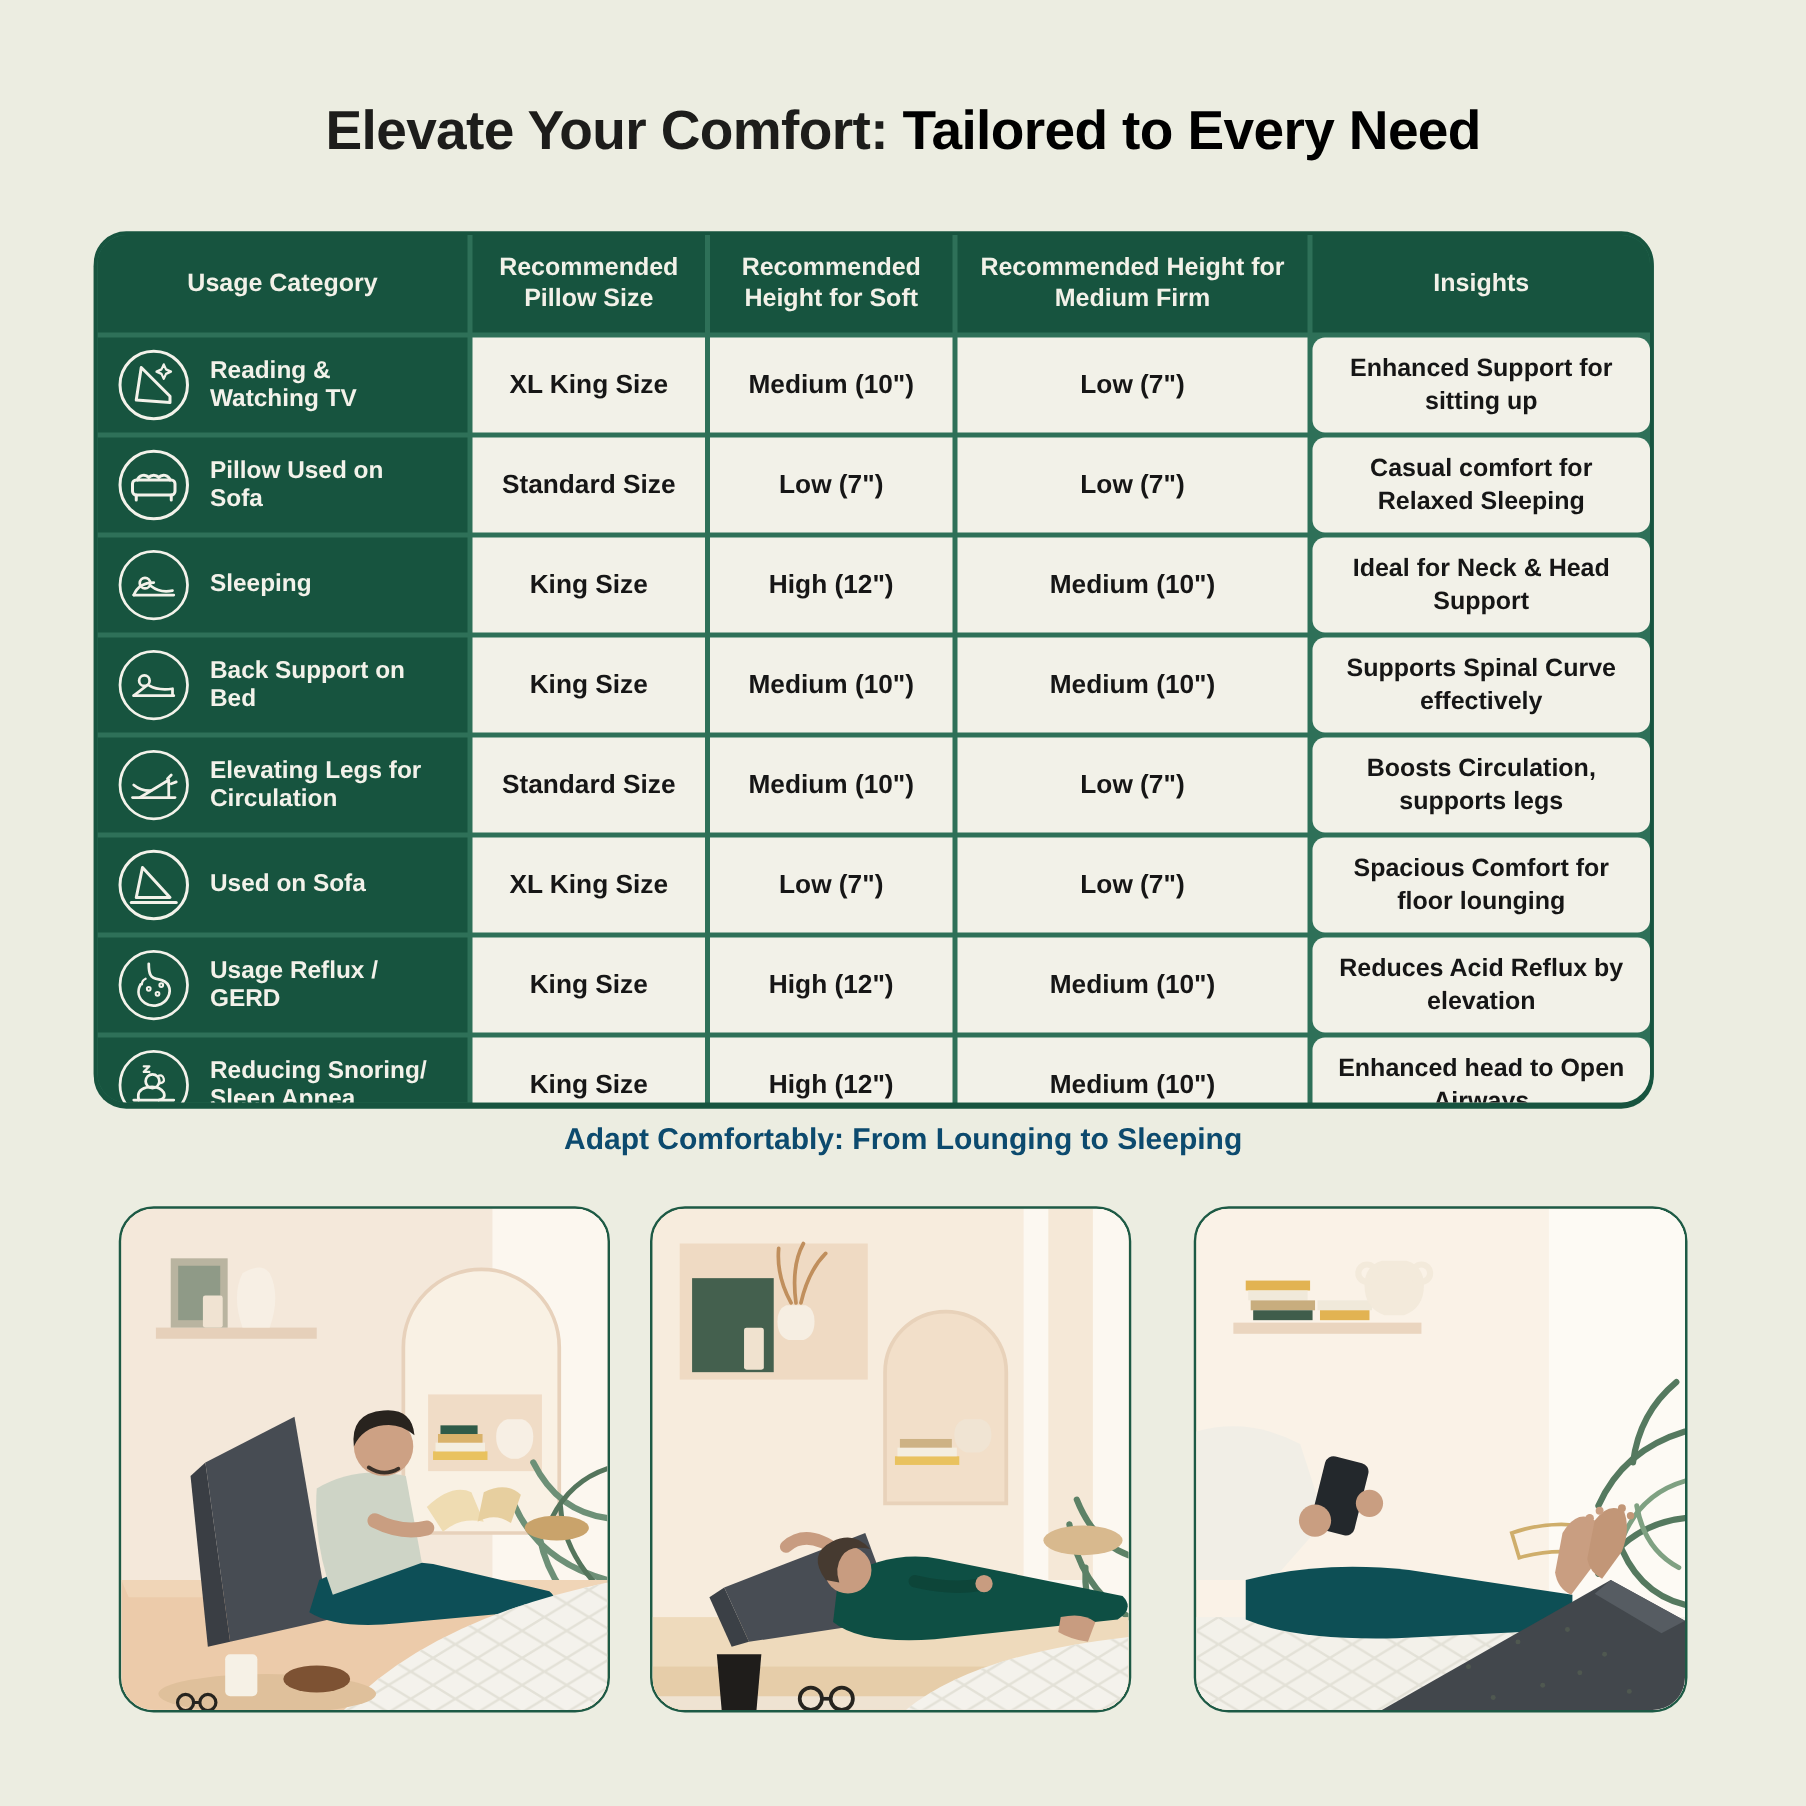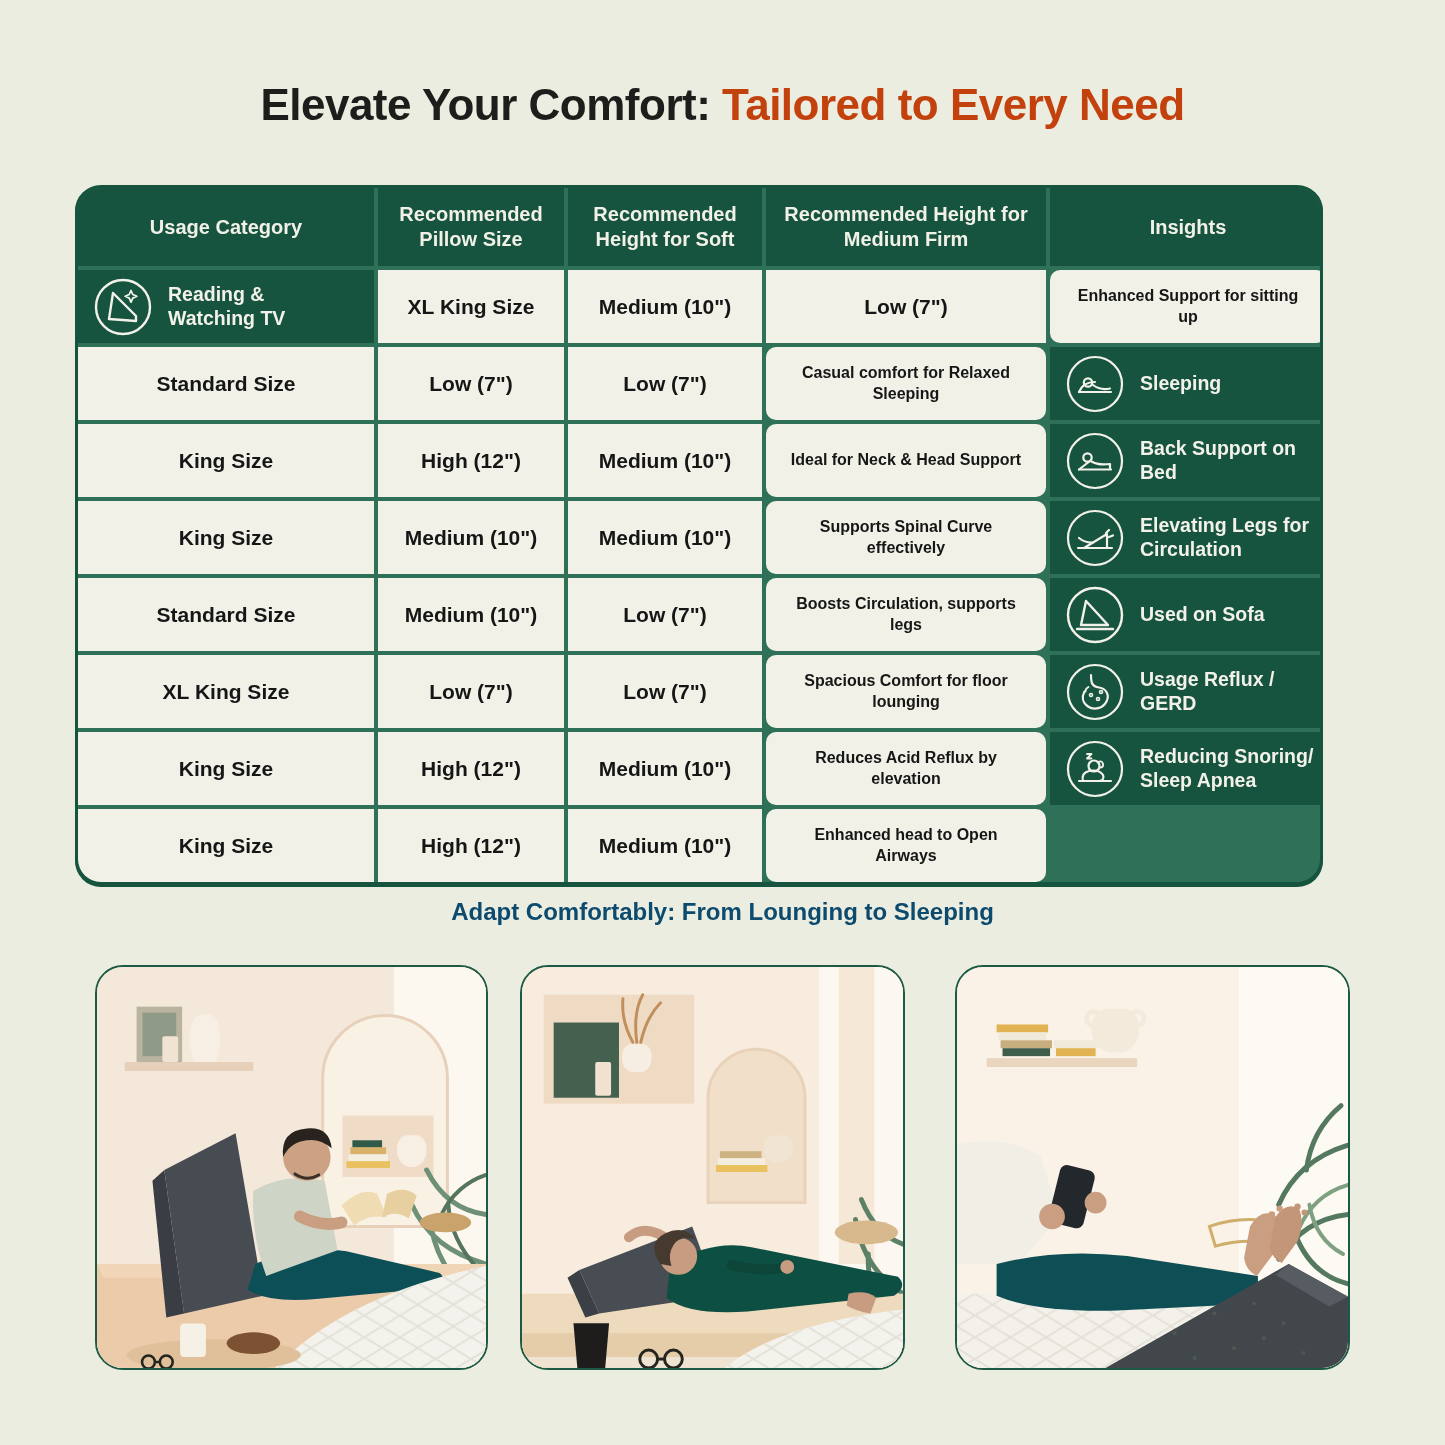--- a/index.html
+++ b/index.html
@@ -7,21 +7,21 @@
     width:1445px;height:1445px;position:relative;overflow:hidden;
     background:#ecede1;
     font-family:"Liberation Sans", sans-serif;
     color:#1a1a1a;
   }
   .title{
     position:absolute;top:80px;left:0;width:100%;
     text-align:center;font-size:44px;font-weight:bold;letter-spacing:-0.5px;
     color:#1d1d1b;margin:0;
   }
-  .title .accent{color:#c2410c;}
+  .title .accent{color:#000000;}
 
   
   .table-wrap{
     position:absolute;left:75px;top:185px;width:1248px;height:700px;
     box-sizing:border-box;
     background:#2e7058;
     border:3px solid #17543f;
     border-radius:26px;overflow:hidden;
     display:grid;
     grid-template-columns:296px 186px 194px 280px 1fr;
@@ -41,21 +41,21 @@
     padding-left:15px;font-weight:bold;font-size:19.5px;line-height:1.2;
   }
   .cat .label{width:186px;}
   .icon-circle{flex:0 0 auto;width:60px;height:60px;}
   .cell{
     background:#f2f1e8;color:#161616;
     display:flex;align-items:center;justify-content:center;
     text-align:center;font-weight:bold;font-size:21px;line-height:1.3;
     padding:0 14px;
   }
-  .insight{font-size:16px;padding:12px 20px;border-radius:10px;}
+  .insight{font-size:20px;padding:12px 20px;border-radius:10px;}
 
   .subtitle{
     position:absolute;top:898px;left:0;width:100%;
     text-align:center;font-size:24px;font-weight:bold;color:#0c4a6e;margin:0;
   }
 
   
   .photo{
     position:absolute;top:965px;height:405px;
     box-sizing:border-box;
@@ -88,20 +88,29 @@
       <path d="M20 16 L43 39 L43 44 L16 42 Z"></path>
       <path d="M38 13.5 l1.8 4 l4 1.8 l-4 1.8 l-1.8 4 l-1.8 -4 l-4 -1.8 l4 -1.8 Z" stroke-width="1.8"></path>
     </svg>
     <span class="label">Reading &amp; Watching TV</span>
   </div>
   <div class="cell">XL King Size</div>
   <div class="cell">Medium (10")</div>
   <div class="cell">Low (7")</div>
   <div class="cell insight">Enhanced Support for sitting up</div>
 
+  <div class="cat">
+    <svg class="icon-circle" viewBox="0 0 60 60" fill="none" stroke="#f3f2ea" stroke-width="2.4" stroke-linejoin="round" stroke-linecap="round">
+      <circle cx="30" cy="30" r="27"></circle>
+      <rect x="13" y="26" width="34" height="12" rx="3"></rect>
+      <path d="M17 26 a5.2 5.2 0 0 1 9 -2 a5.2 5.2 0 0 1 8 0 a5.2 5.2 0 0 1 9 2"></path>
+      <path d="M16 38 v4 M44 38 v4"></path>
+    </svg>
+    <span class="label">Pillow Used on Sofa</span>
+  </div>
   <div class="cell">Standard Size</div>
   <div class="cell">Low (7")</div>
   <div class="cell">Low (7")</div>
   <div class="cell insight">Casual comfort for Relaxed Sleeping</div>
 
   <div class="cat">
     <svg class="icon-circle" viewBox="0 0 60 60" fill="none" stroke="#f3f2ea" stroke-width="2.2" stroke-linejoin="round" stroke-linecap="round">
       <circle cx="30" cy="30" r="27"></circle>
       <path d="M14 38 H46"></path>
       <path d="M14 38 Q18 28 30 28"></path>

